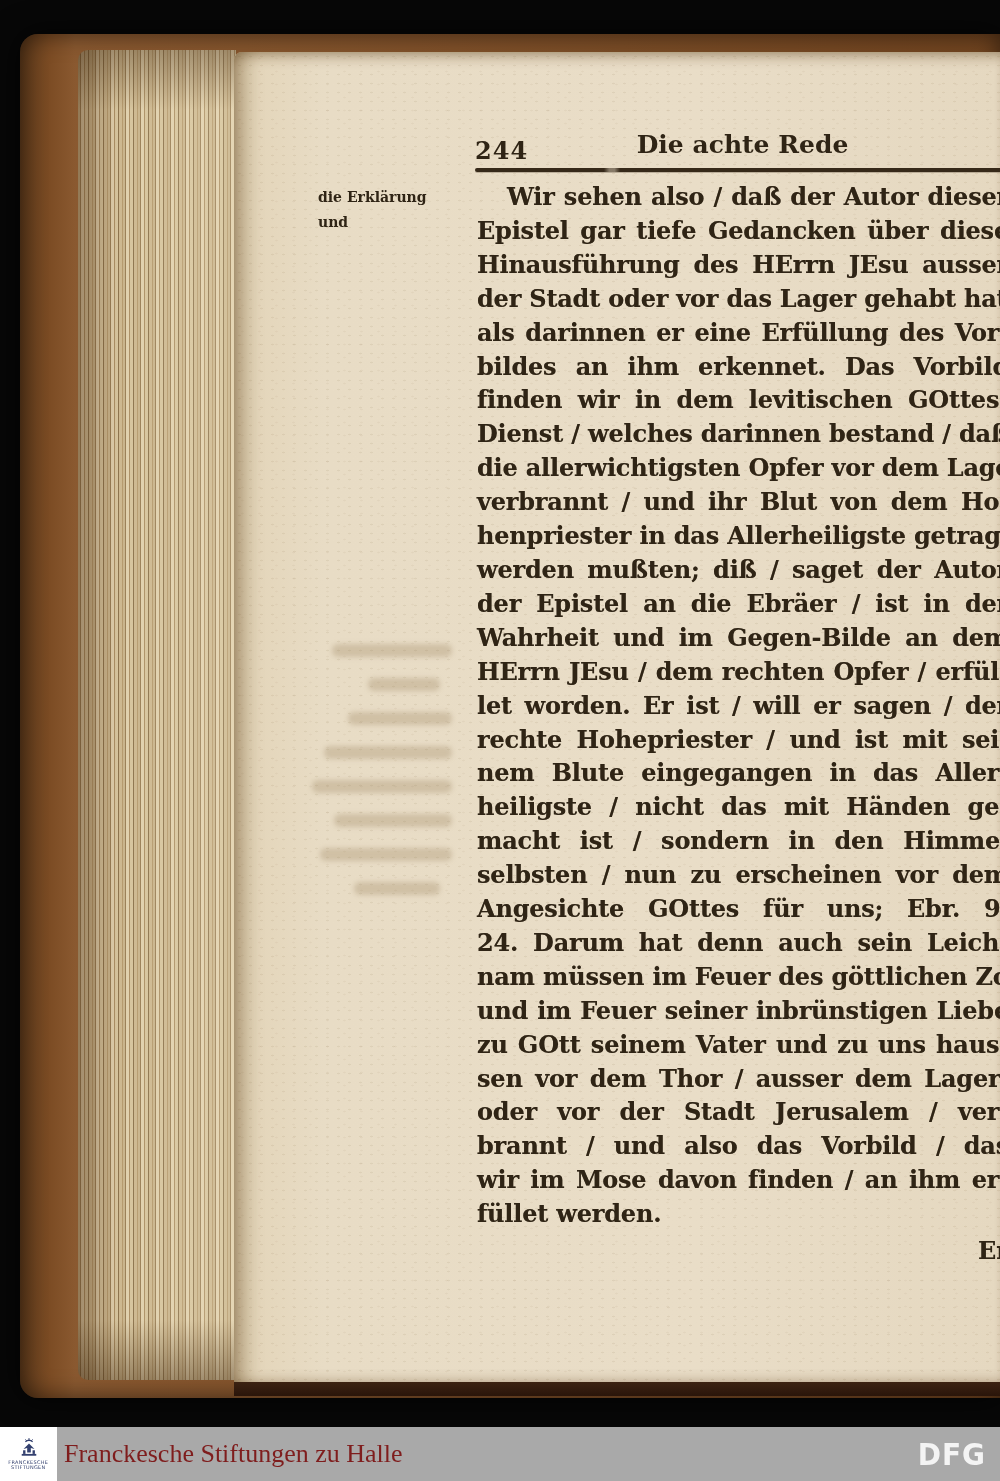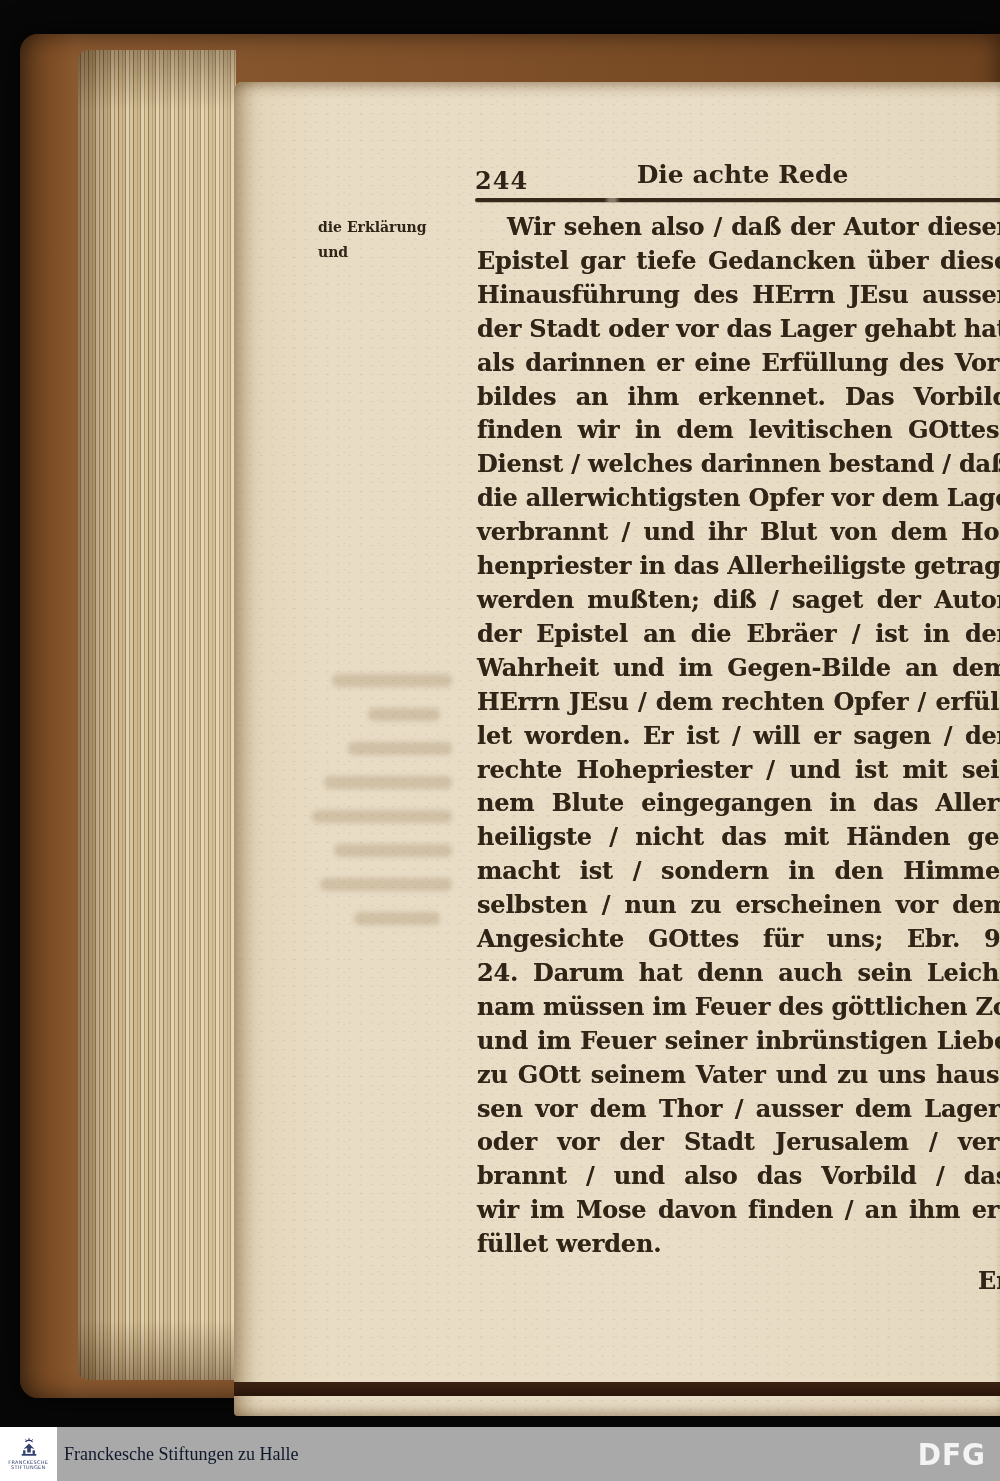--- a/index.html
+++ b/index.html
@@ -22,21 +22,21 @@
   .page{position:absolute;left:214px;top:18px;width:766px;height:1334px;
         border-radius:8px 0 0 4px;
         background:
           radial-gradient(rgba(125,98,58,.10) 1px,rgba(0,0,0,0) 1.3px),
           radial-gradient(rgba(125,98,58,.06) 1px,rgba(0,0,0,0) 1.6px),
           linear-gradient(90deg,#d8c8a8,#e4d6bb 26px,#e8dcc5 90px,#e9ddc7 60%,#e5d8c0);
         background-size:11px 9px,17px 13px,100% 100%;
         box-shadow:inset 14px 0 22px -10px rgba(95,65,30,.55),
                    inset 0 12px 14px -10px rgba(95,65,30,.5),
                    inset 0 -12px 14px -10px rgba(95,65,30,.45);
-        color:#2f2415;margin-top:30px;}
+        color:#2f2415;}
   .book-bottom-lip{position:absolute;left:214px;top:1348px;width:766px;height:14px;
         background:linear-gradient(180deg,#3c2212,#2a150a);}
 
   
   .header-row{position:absolute;left:241px;top:78px;width:535px;height:34px;}
   .page-number{position:absolute;left:0;top:6px;font-size:24px;font-weight:bold;letter-spacing:1px;}
   .running-header{position:absolute;left:0;right:0;text-align:center;font-size:25px;font-weight:bold;}
   .header-rule{position:absolute;left:241px;top:116px;width:537px;height:4px;
         background:linear-gradient(90deg,#362919 0 24%,rgba(54,41,25,.55) 25% 26%,#362919 27%);
         border-radius:2px;box-shadow:0 1px 0 rgba(54,41,25,.25);}
@@ -59,21 +59,21 @@
 
   
   .footer{position:absolute;left:0;top:1427px;width:1000px;height:54px;background:#a9a9a9;}
   .logo-box{position:absolute;left:0;top:0;width:57px;height:54px;background:#ffffff;
         display:flex;flex-direction:column;align-items:center;justify-content:center;gap:1px;}
   .logo-mark{width:22px;height:20px;display:block;}
   .logo-caption{font-family:"DejaVu Sans","Liberation Sans",sans-serif;
         font-size:6px;line-height:6px;color:#33406f;letter-spacing:.4px;text-align:center;
         transform:scale(.82);transform-origin:center;}
   .footer-title{position:absolute;left:64px;top:0;height:54px;display:flex;align-items:center;
-        font-family:"Liberation Serif","DejaVu Serif",serif;font-size:18px;color:#0f172a;}
+        font-family:"Liberation Serif","DejaVu Serif",serif;font-size:26px;color:#7f1d1d;}
   .dfg{position:absolute;right:14px;top:0;height:54px;display:flex;align-items:center;
         font-family:"DejaVu Sans","Liberation Sans",sans-serif;font-weight:bold;
         font-size:28px;letter-spacing:1px;color:#f4f4f4;transform:scaleY(1.05);}
 </style>
 </head>
 <body>
 
 <div class="stage">
 
   <div class="book">

